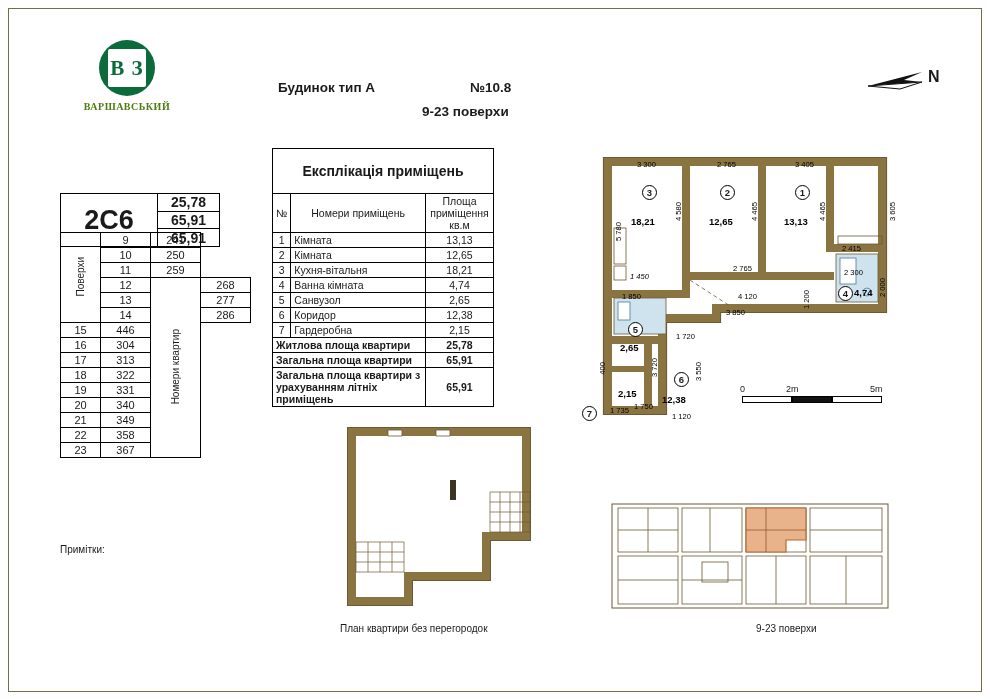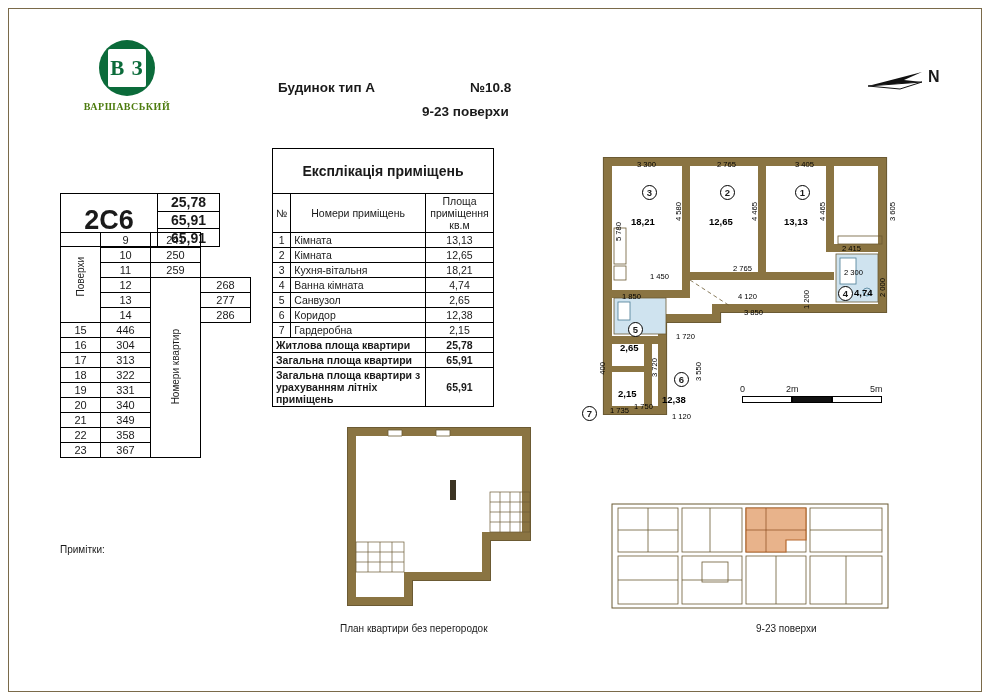--- a/index.html
+++ b/index.html
@@ -354,26 +354,26 @@
   <div class="abs dim" style="left:47px; top:20px;">3 300</div>
   <div class="abs dim" style="left:127px; top:20px;">2 765</div>
   <div class="abs dim" style="left:205px; top:20px;">3 405</div>
   <div class="abs dimv" style="left:84px; top:62px;">4 580</div>
   <div class="abs dimv" style="left:160px; top:62px;">4 465</div>
   <div class="abs dimv" style="left:228px; top:62px;">4 465</div>
   <div class="abs dimv" style="left:298px; top:62px;">3 605</div>
   <div class="abs dim" style="left:252px; top:104px;">2 415</div>
   <div class="abs dim" style="left:254px; top:128px;">2 300</div>
   <div class="abs dimv" style="left:24px; top:82px;">5 780</div>
-  <div class="abs dim" style="left:60px; top:132px;">1 450</div>
+  <div class="abs dim" style="left:40px; top:132px;font-style:italic;">1 450</div>
   <div class="abs dim" style="left:143px; top:124px;">2 765</div>
   <div class="abs dim" style="left:148px; top:152px;">4 120</div>
   <div class="abs dimv" style="left:212px; top:150px;">1 200</div>
   <div class="abs dim" style="left:32px; top:152px;">1 850</div>
-  <div class="abs dim" style="left:154px; top:168px;text-align:center;">3 850</div>
+  <div class="abs dim" style="left:136px; top:168px;text-align:center;">3 850</div>
   <div class="abs dim" style="left:86px; top:192px;">1 720</div>
   <div class="abs dimv" style="left:104px; top:222px;">3 550</div>
   <div class="abs dimv" style="left:60px; top:218px;">3 720</div>
   <div class="abs dim" style="left:44px; top:262px;">1 750</div>
   <div class="abs dim" style="left:82px; top:272px;">1 120</div>
   <div class="abs dimv" style="left:8px; top:222px;">400</div>
   <div class="abs dim" style="left:20px; top:266px;">1 735</div>
   <div class="abs dimv" style="left:288px; top:138px;">2 000</div>
 </div>
 

